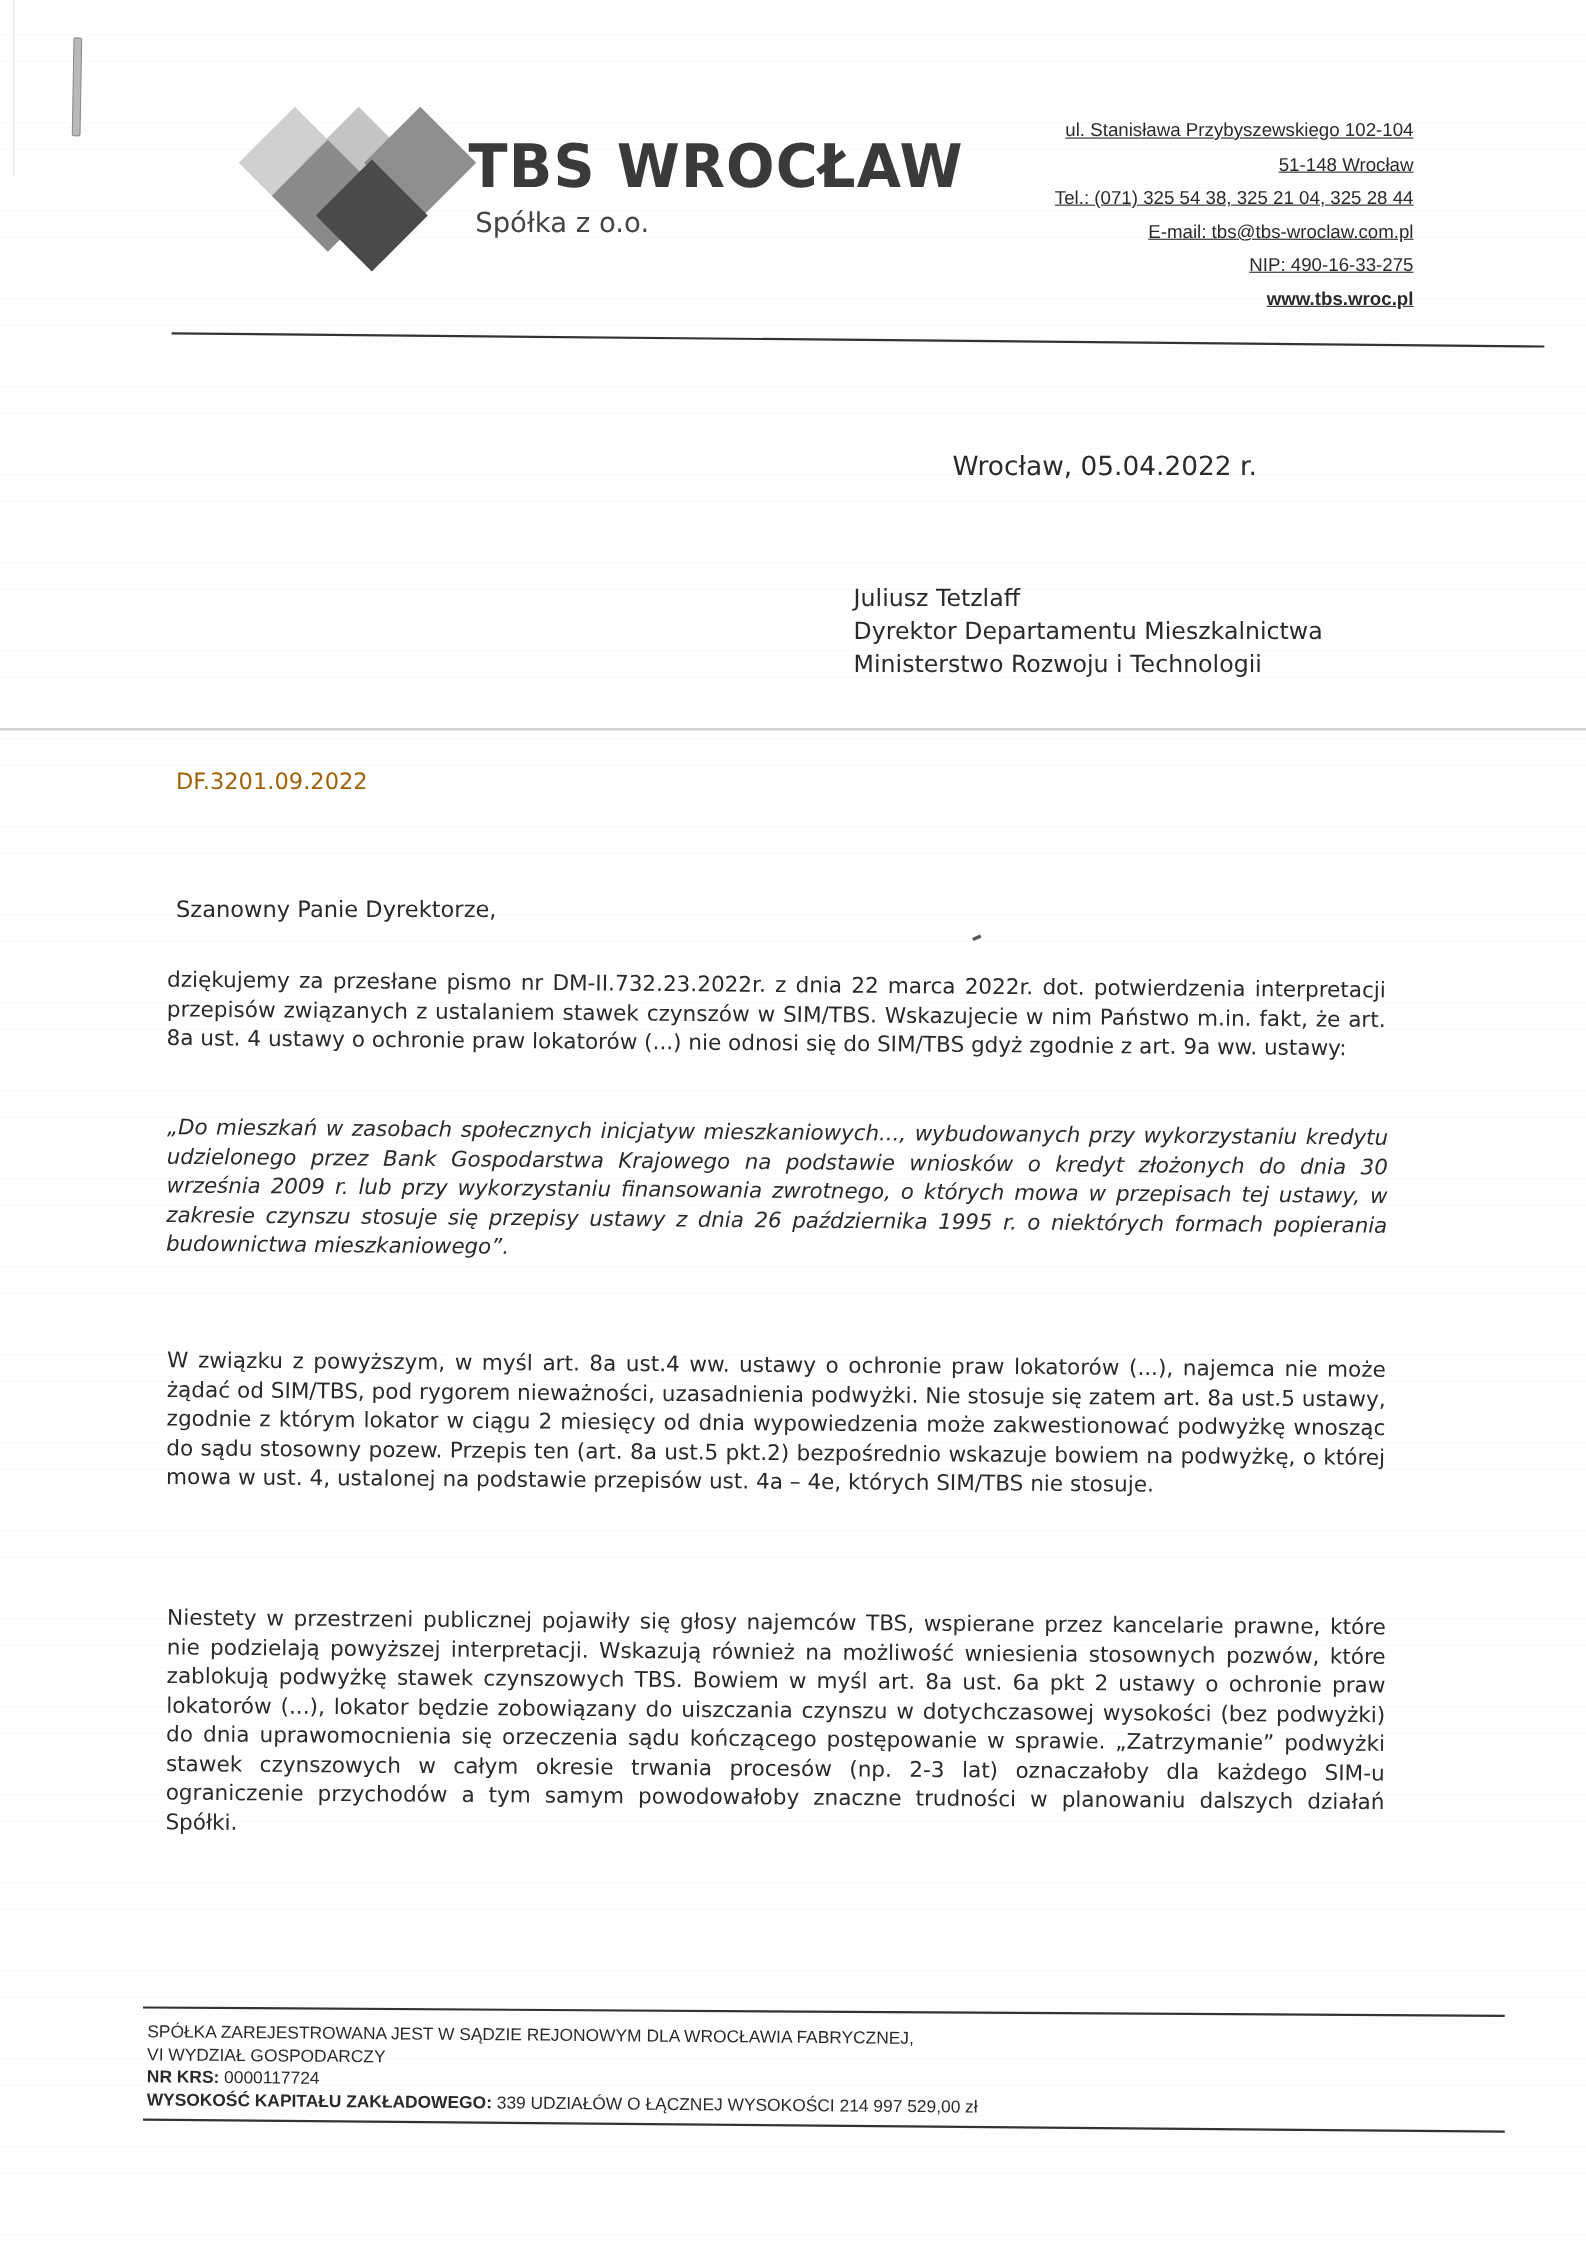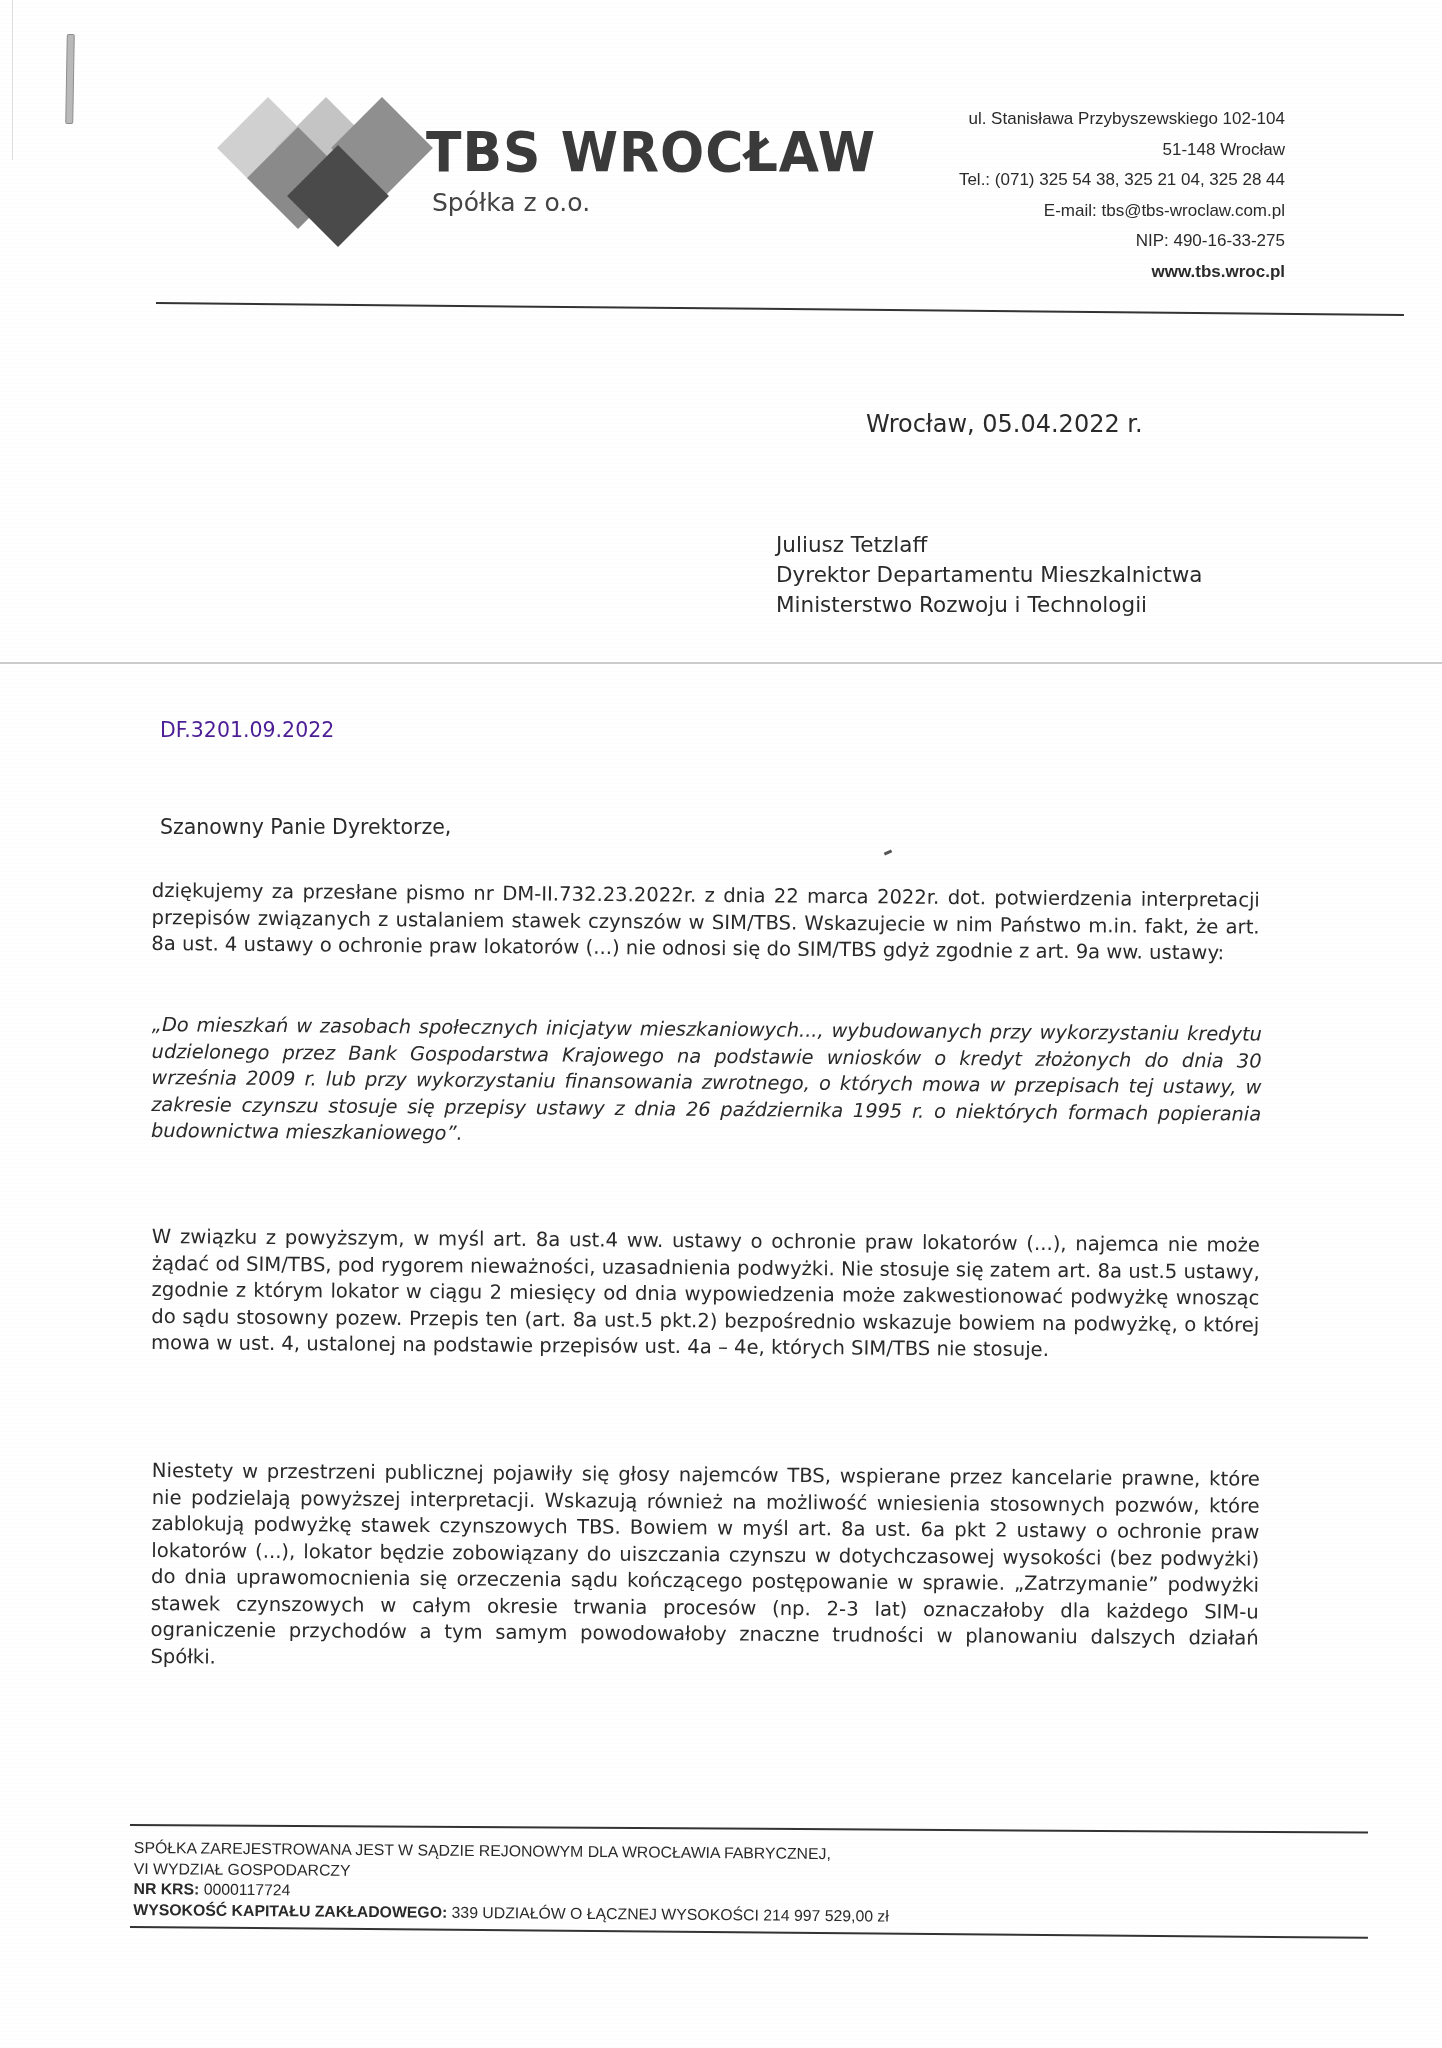--- a/index.html
+++ b/index.html
@@ -27,41 +27,41 @@
       position: absolute; left: 426px; top: 122px;
       font-family: "DejaVu Sans", sans-serif; font-size: 52px; font-weight: bold;
       color: #3a3a3a; letter-spacing: 1px; transform: scaleY(1.05);
     }
     .brand-sub {
       position: absolute; left: 432px; top: 188px;
       font-family: "DejaVu Sans", sans-serif; font-size: 25px; color: #444;
     }
     .contact {
       position: absolute; right: 157px; top: 104px; text-align: right;
-      font-family: "Liberation Sans", sans-serif; font-size: 17px; color: #2a2a2a; line-height: 30.6px;
+      font-family: "Liberation Sans", sans-serif; font-size: 17px; color: #2a2a2a; line-height: 30.6px; text-decoration: underline;
     }
     .contact .www { font-weight: bold; }
 
     .hline { position: absolute; height: 2px; background: #333; transform-origin: left center; }
     .hline.top { left: 156px; top: 302px; width: 1248px; transform: rotate(0.55deg); }
     .seam { position: absolute; left: 0; top: 662px; width: 1442px; height: 2px; background: #9a9a9a; opacity: 0.5; }
     .hline.foot1 { left: 130px; top: 1824px; width: 1238px; height: 2px; transform: rotate(0.35deg); }
     .hline.foot2 { left: 130px; top: 1926px; width: 1238px; height: 2px; transform: rotate(0.5deg); }
 
     .date {
       position: absolute; left: 866px; top: 410px;
       font-family: "DejaVu Sans", sans-serif; font-size: 24px; color: #2a2a2a;
     }
     .recipient {
       position: absolute; left: 776px; top: 530px;
       font-family: "DejaVu Sans", sans-serif; font-size: 21.5px; line-height: 30px; color: #2a2a2a;
     }
     .recipient .name { font-weight: normal; }
 
-    .ref { position: absolute; left: 160px; top: 718px; font-size: 20.5px; color: #4c1d95; }
+    .ref { position: absolute; left: 160px; top: 698px; font-size: 20.5px; color: #a16207; }
     .salutation { position: absolute; left: 160px; top: 815px; font-size: 20.5px; color: #2a2a2a; }
 
     .body-text {
       position: absolute; left: 152px; width: 1108px;
       font-family: "DejaVu Sans", sans-serif; font-size: 19.6px; line-height: 26.5px;
       color: #2a2a2a; text-align: justify; text-align-last: left;
     }
     .body-text p { margin: 0; }
     .p1 { top: 878px; transform: rotate(0.5deg); transform-origin: left top; }
     .quote {

